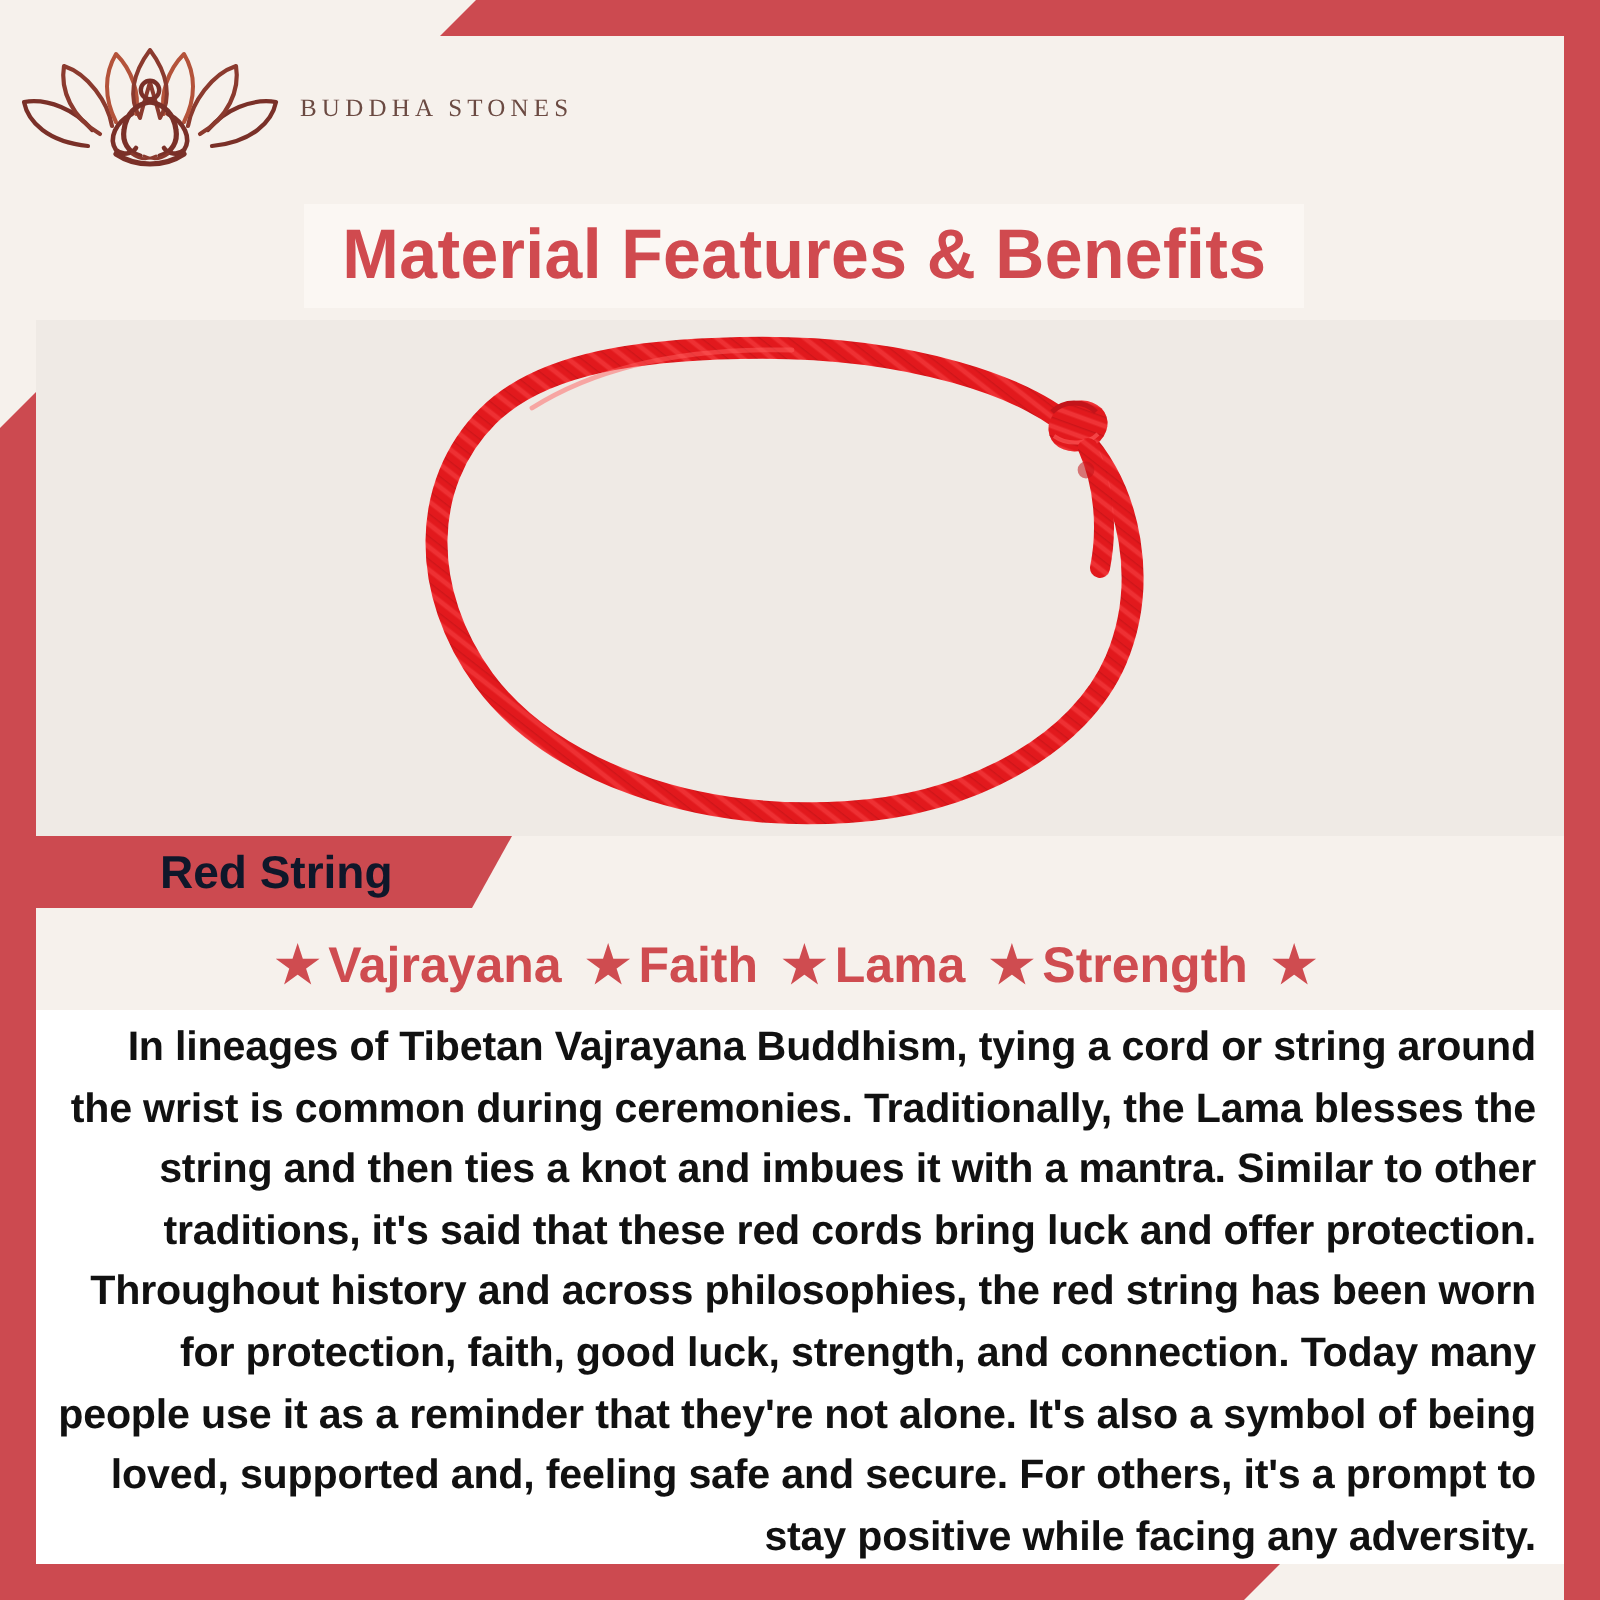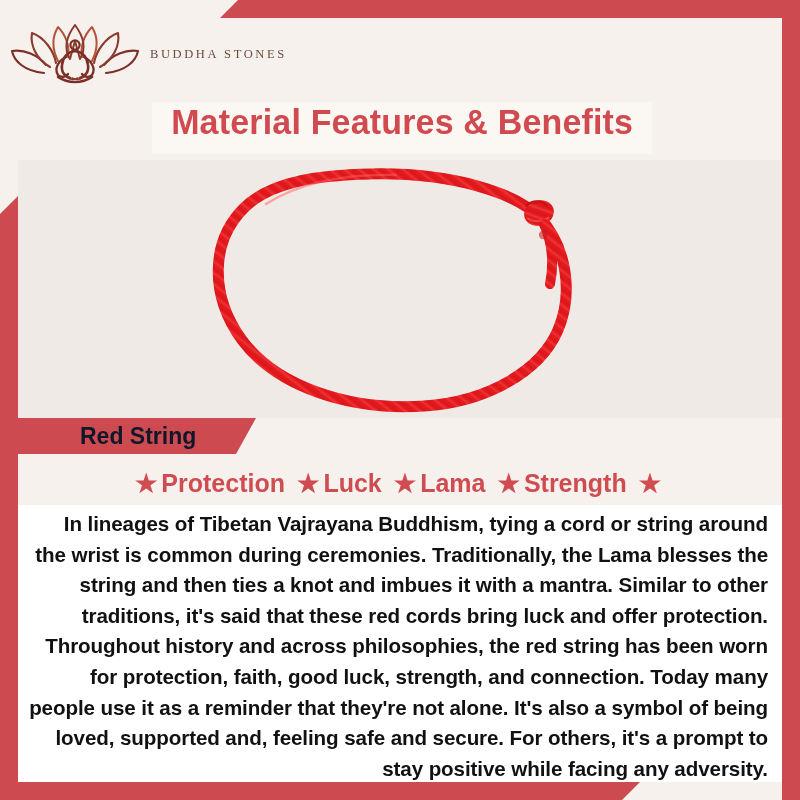--- a/index.html
+++ b/index.html
@@ -77,21 +77,21 @@
 
   
   .title-box {
     position: absolute;
     top: 102px;
     left: 152px;
     width: 500px;
     height: 52px;
     background: #fbf7f3;
     display: flex;
-    align-items: flex-start;
+    align-items: center;
     justify-content: center;
   }
   .title-text {
     color: #d04a4f;
     font-size: 35px;
     font-weight: bold;
     letter-spacing: 0.2px;
     white-space: nowrap;
     font-family: "Liberation Sans", sans-serif;
     transform: scaleX(0.97);
@@ -283,25 +283,25 @@
   </div>
 
   <div class="ribbon-strip"></div>
   <div class="ribbon">
     <span class="ribbon-text">Red String</span>
   </div>
 
   <div class="features">
     <div class="feature">
       <span class="star">★</span>
-      <span>Protection</span>
-    </div>
-    <div class="feature">
-      <span class="star">★</span>
-      <span>Luck</span>
+      <span>Vajrayana</span>
+    </div>
+    <div class="feature">
+      <span class="star">★</span>
+      <span>Faith</span>
     </div>
     <div class="feature">
       <span class="star">★</span>
       <span>Lama</span>
     </div>
     <div class="feature">
       <span class="star">★</span>
       <span>Strength</span>
     </div>
     <div class="feature">

